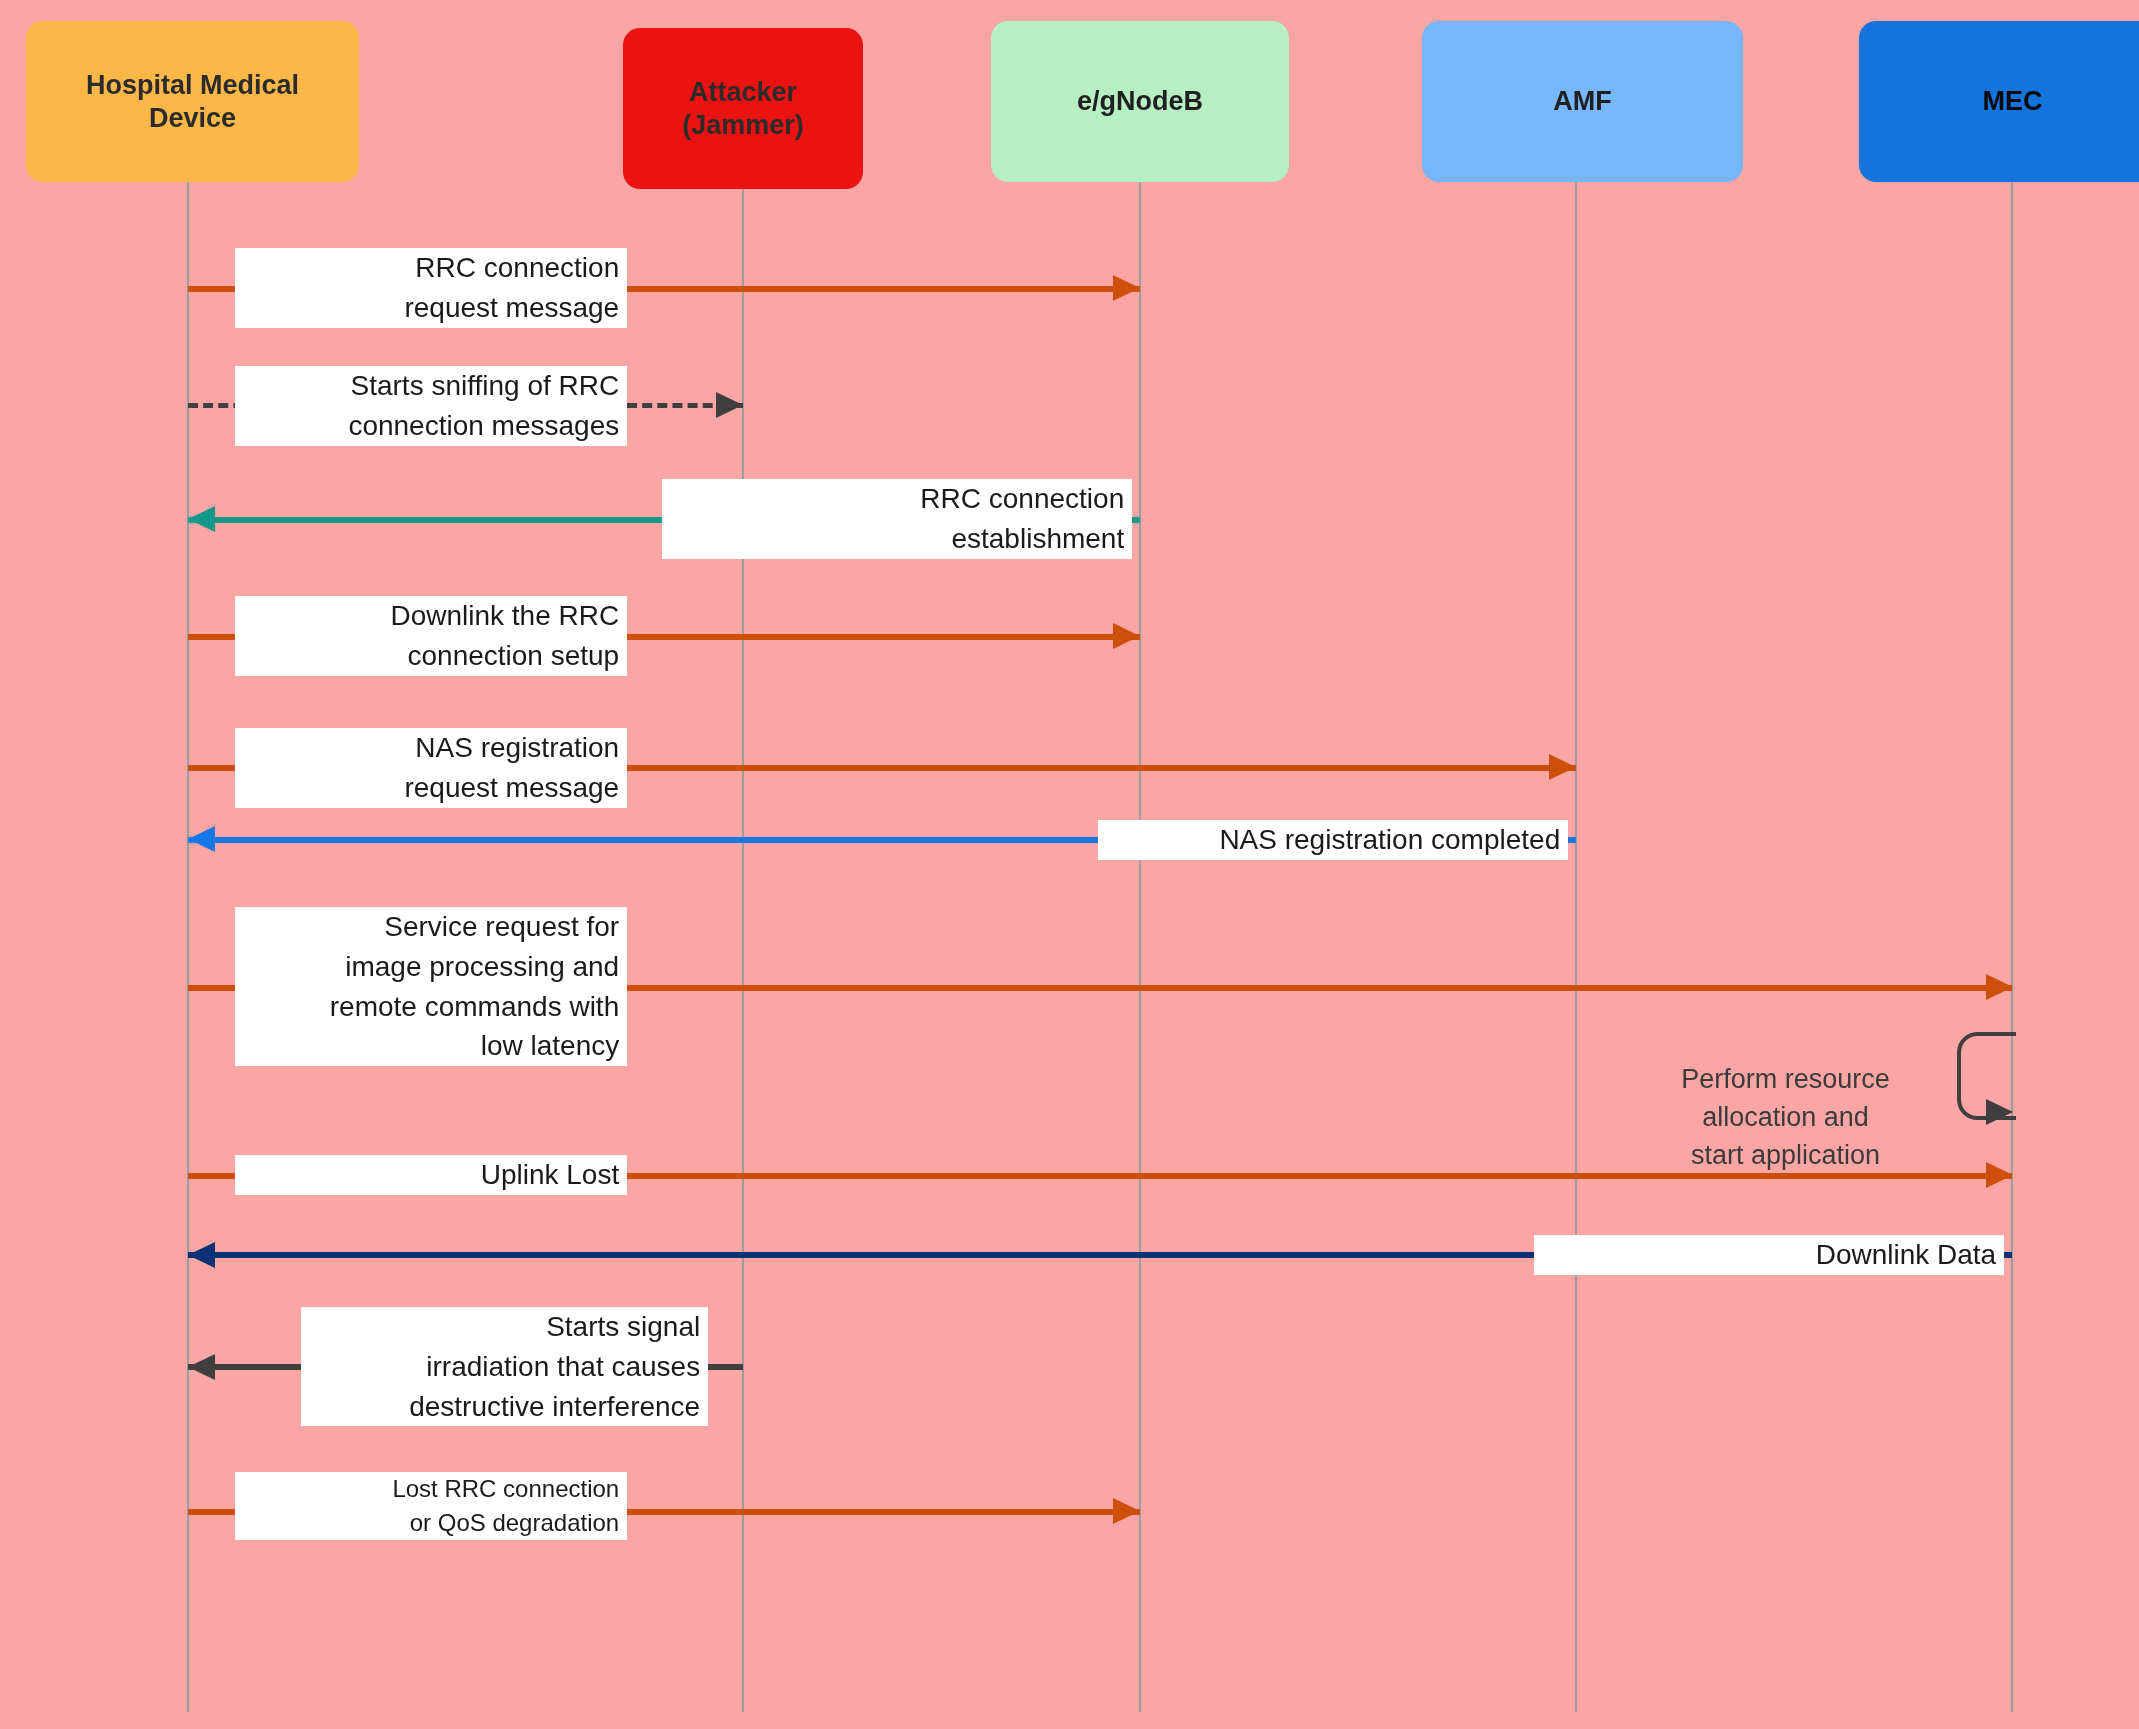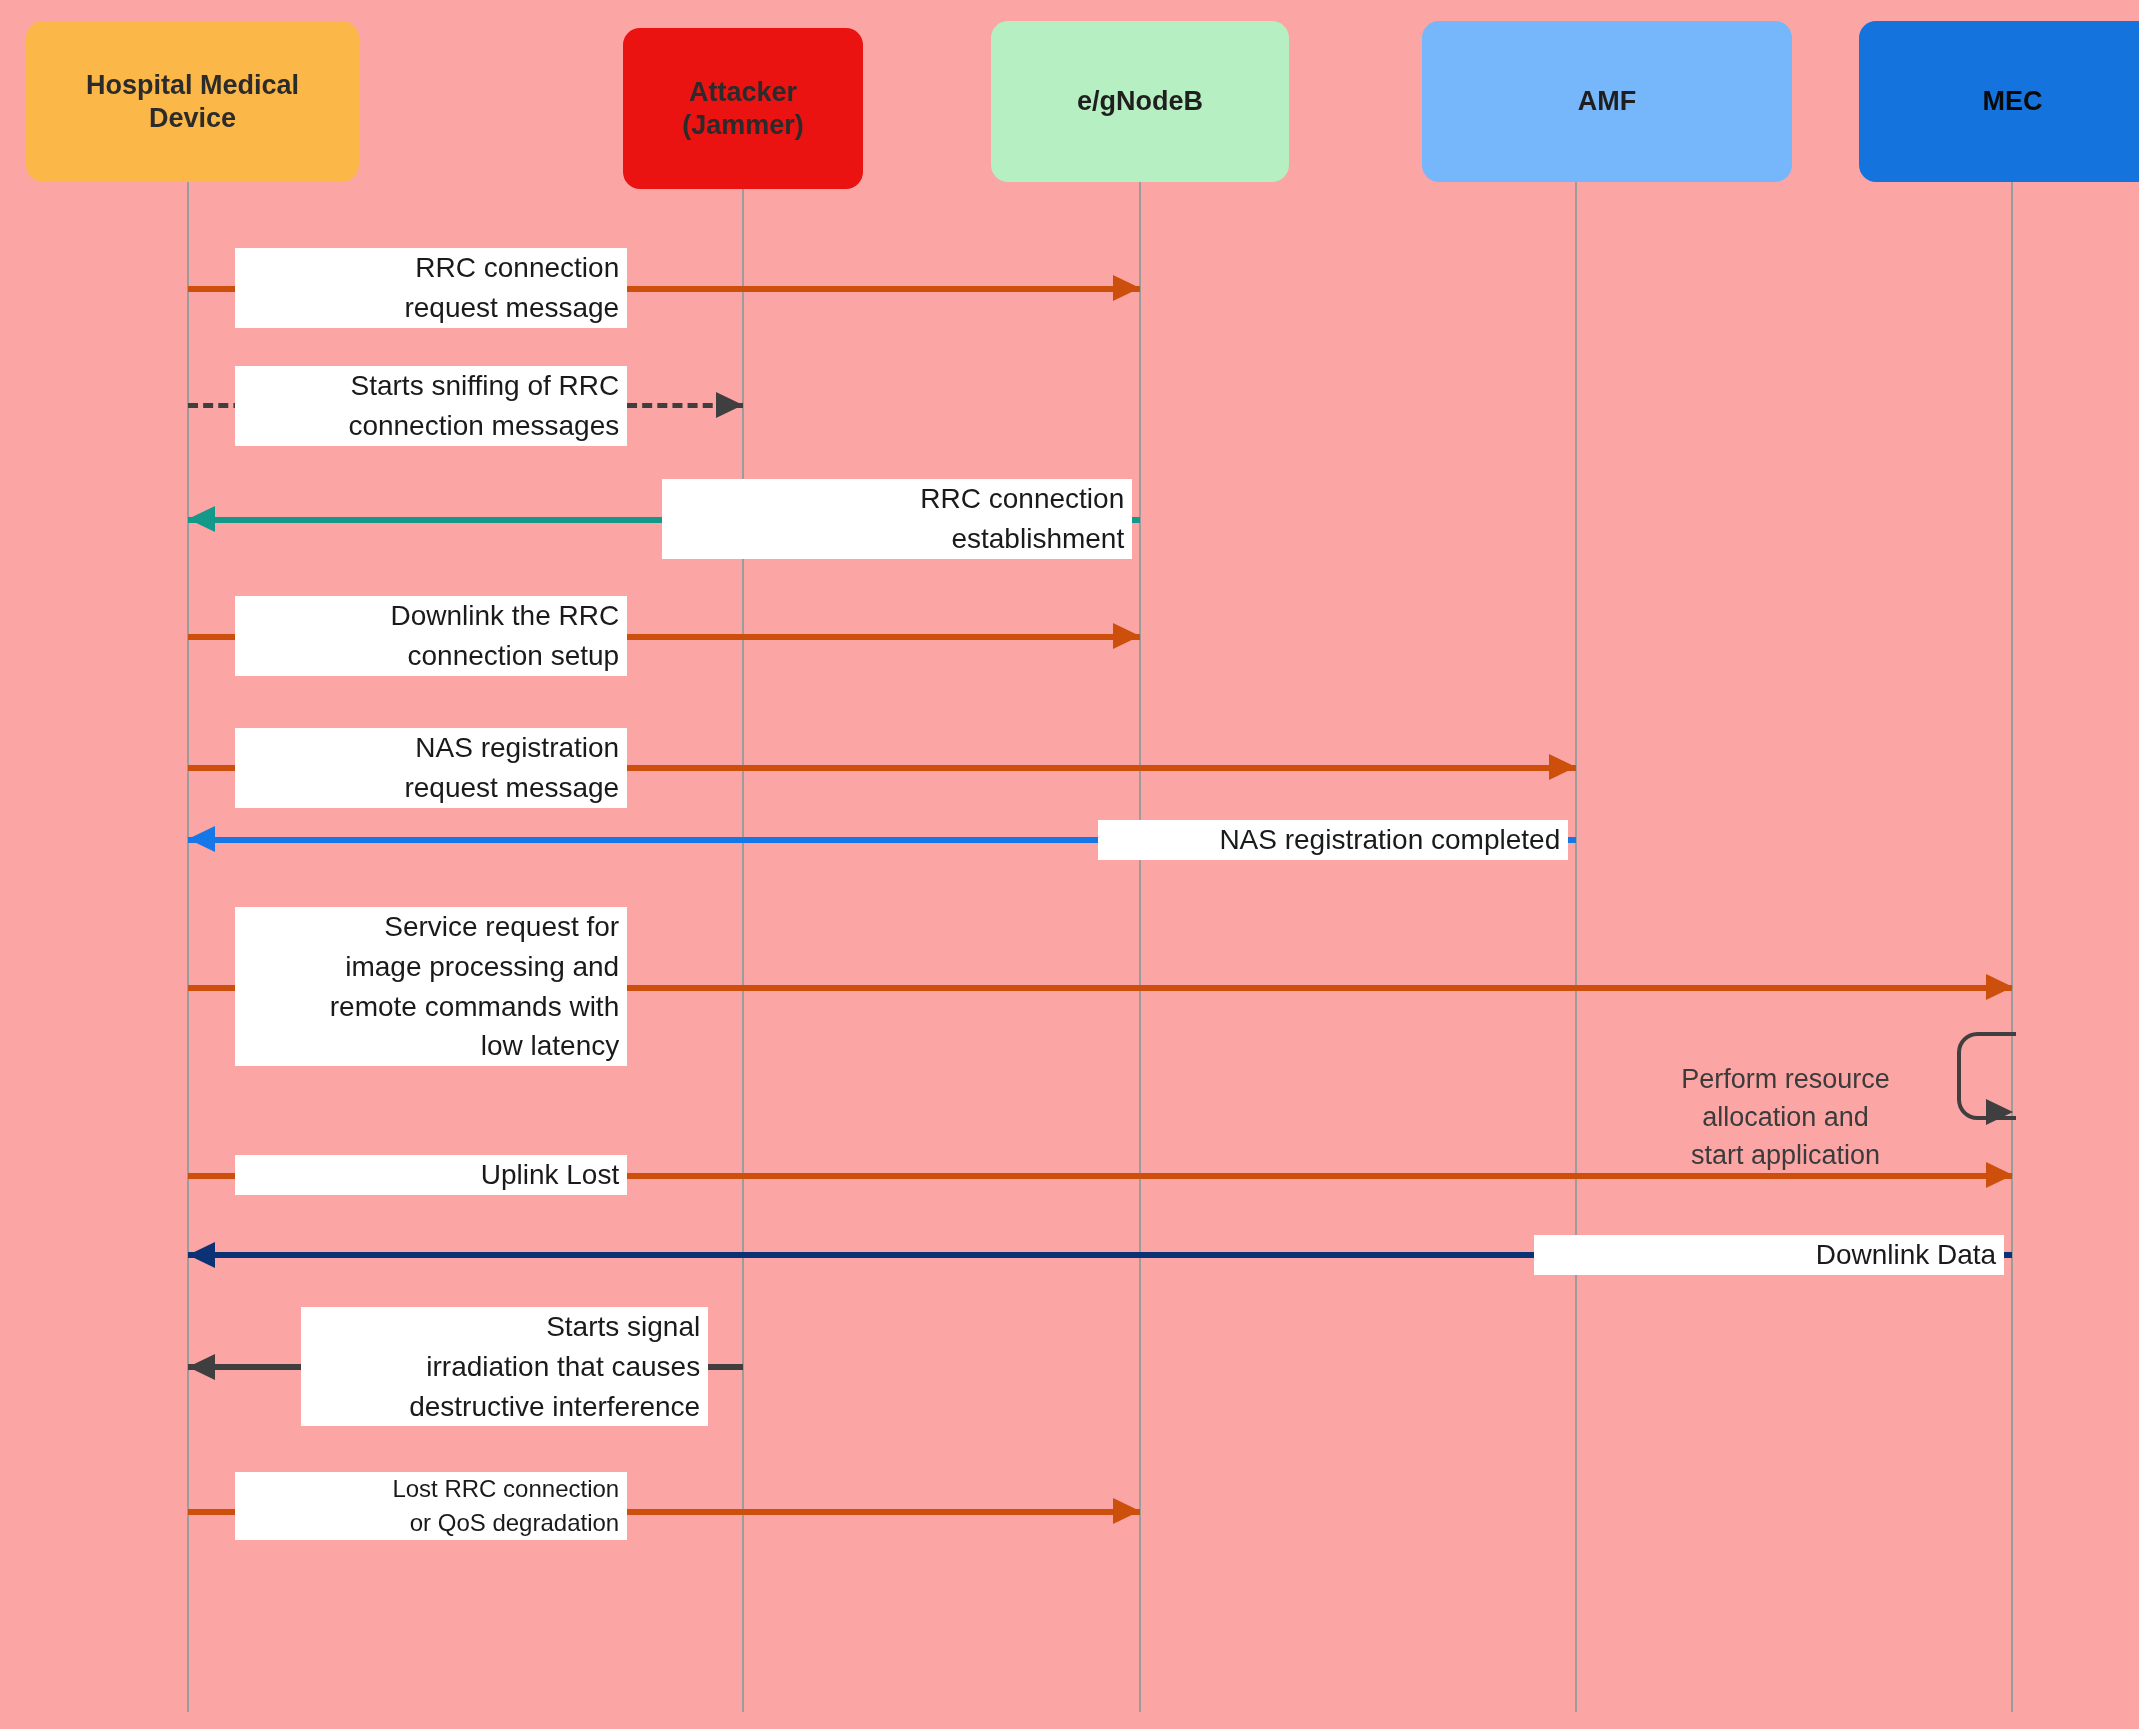--- a/index.html
+++ b/index.html
@@ -53,21 +53,21 @@
         <span class="actor-label">Hospital Medical
 Device</span>
       </div>
       <div class="actor-box" style="left: 623px; top: 28px; width: 240px; height: 161px; background: rgb(235, 18, 18); color: rgb(43, 43, 43); font-size: 27px;">
         <span class="actor-label">Attacker
 (Jammer)</span>
       </div>
       <div class="actor-box" style="left: 991px; top: 21px; width: 298px; height: 161px; background: rgb(182, 239, 193); color: rgb(31, 31, 31); font-size: 27px;">
         <span class="actor-label">e/gNodeB</span>
       </div>
-      <div class="actor-box" style="left: 1422px; top: 21px; width: 370px; height: 161px; background: rgb(118, 182, 250); color: rgb(31, 31, 31); font-size: 27px;">
+      <div class="actor-box" style="left: 1422px; top: 21px; width: 321px; height: 161px; background: rgb(118, 182, 250); color: rgb(31, 31, 31); font-size: 27px;">
         <span class="actor-label">AMF</span>
       </div>
       <div class="actor-box" style="left: 1859px; top: 21px; width: 307px; height: 161px; background: rgb(20, 115, 221); color: rgb(10, 10, 10); font-size: 27px;">
         <span class="actor-label">MEC</span>
       </div>
     </div>
   <div id="messages">
       <div class="msg-line" style="left: 188px; width: 952px; top: 286px; background: rgb(204, 79, 12);"></div>
       <div class="arrow-head arrow-right" style="top: 275px; left: 1113px; border-left: 27px solid rgb(204, 79, 12);"></div>
       <div class="msg-label" style="font-size: 28px; top: 248px; left: 235px; width: 392px;">RRC connection

